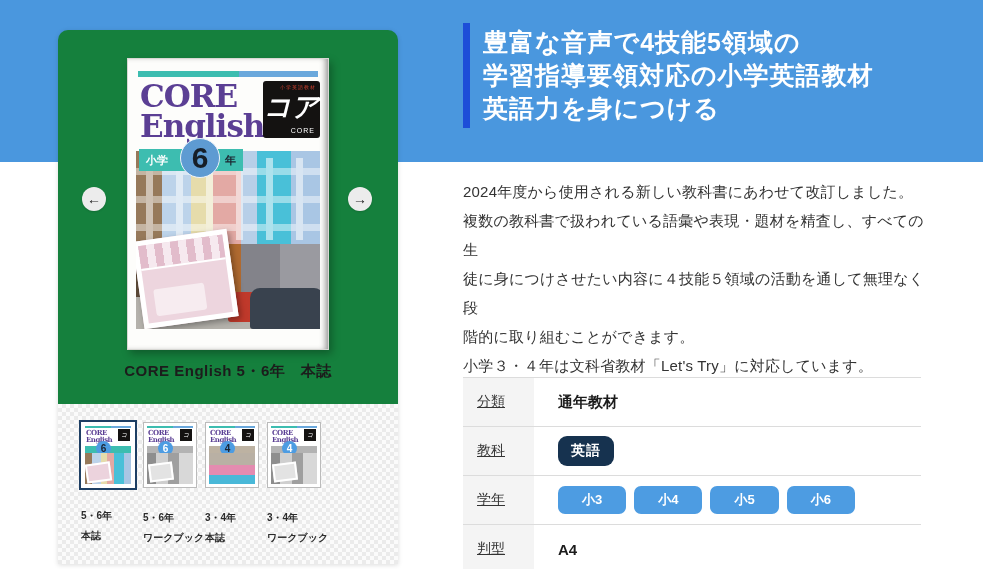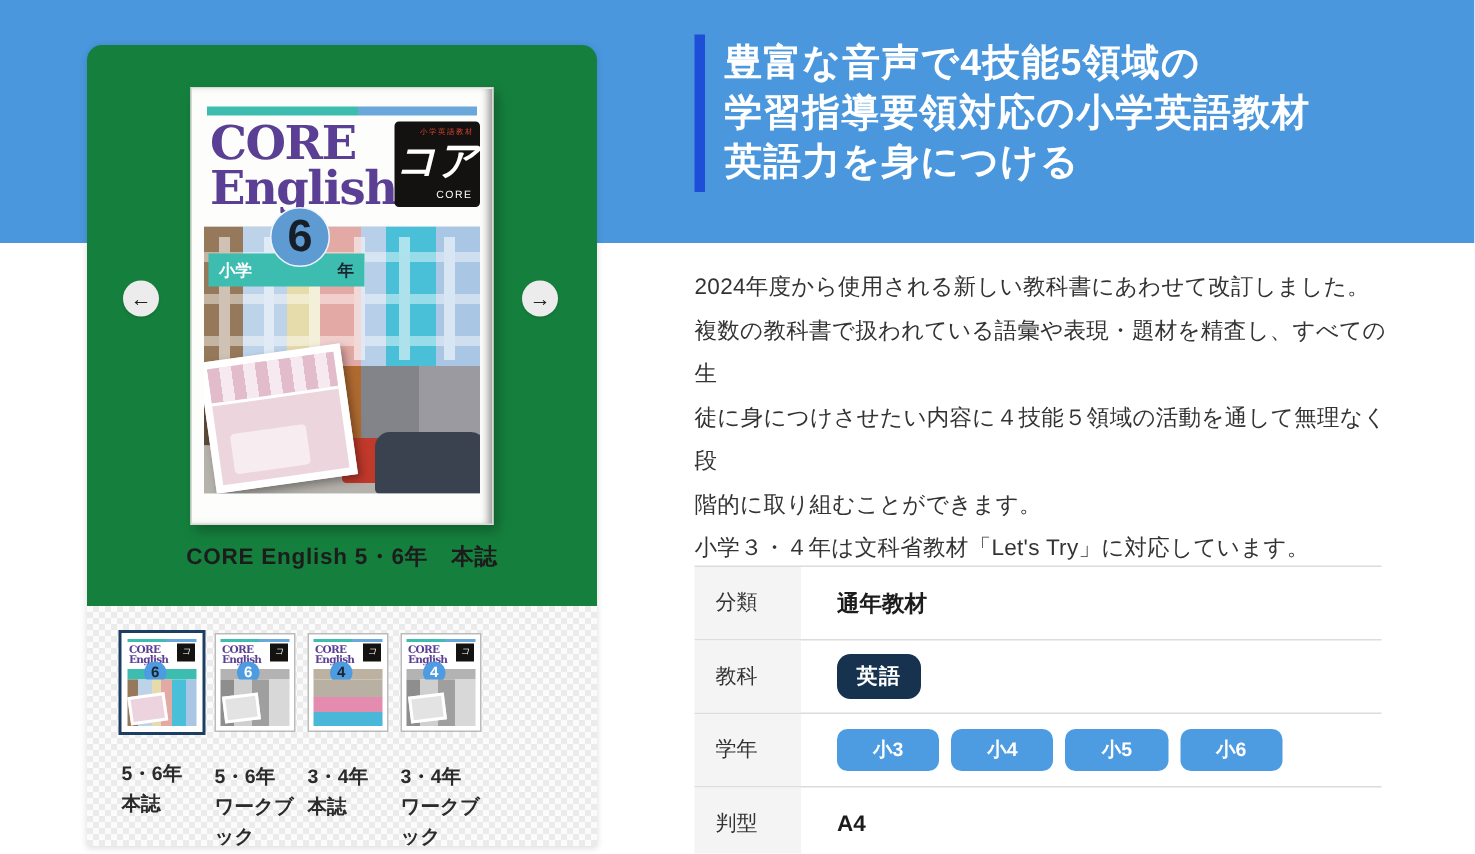--- a/index.html
+++ b/index.html
@@ -38,21 +38,21 @@
   .ph-street { position:absolute; bottom:0; left:0; right:0; height:18%; background:#b5b2ac; }
   .car-red { position:absolute; bottom:7px; left:50%; width:35%; height:17%; background:#c0392b; border-radius:8px 12px 3px 3px; }
   .car-dark { position:absolute; bottom:0; right:-2%; width:40%; height:23%; background:#39424e; border-radius:10px 10px 3px 3px; }
   .ph-inset { position:absolute; left:2px; bottom:6px; width:95px; height:88px; background:#edd5de;
       border:5px solid #ffffff; box-shadow:2px 3px 6px rgba(0,0,0,.35); transform:rotate(-8deg); }
   .ph-inset::before { content:""; position:absolute; top:0; left:0; right:0; height:30%;
       background:repeating-linear-gradient(90deg,#e2bccb 0 8px, #f6e9ef 8px 16px); border-bottom:2px solid #fff; }
   .ph-inset::after { content:""; position:absolute; bottom:8%; left:10%; width:60%; height:34%;
       background:rgba(255,255,255,.55); border-radius:3px; }
   .c-band { position:absolute; top:90px; left:11px; width:104px; height:22px; background:#3dbdb0;
-            display:flex; align-items:center; justify-content:space-between; padding:0 7px;margin-top:20px; }
+            display:flex; align-items:center; justify-content:space-between; padding:0 7px; }
   .c-band .g-pre { color:#ffffff; font-weight:700; font-size:11px; }
   .c-band .g-suf { color:#1c2430; font-weight:700; font-size:11px; }
   .c-circle { position:absolute; top:79px; left:52px; width:40px; height:40px; border-radius:50%;
               background:#5e9bd2; border:1px solid #eef4fb; color:#161e28; font-weight:700; font-size:30px;
               display:flex; align-items:center; justify-content:center; }
 
   .nav-arrow { position:absolute; top:157px; width:24px; height:24px; border-radius:50%; border:none;
                background:#ececec; color:#222; font-size:14px; line-height:24px; text-align:center;
                cursor:pointer; box-shadow:0 1px 2px rgba(0,0,0,.15); padding:0; }
   .nav-arrow.prev { left:24px; }
@@ -84,30 +84,30 @@
   .tc.gray .tc-circle { color:#ffffff; }
   .tc-photo { position:absolute; top:29px; left:2px; right:2px; bottom:2px; }
   .tc.color .tc-photo { background:linear-gradient(90deg,#96795a 0 15%, #bcd3ea 15% 35%, #e6dcab 35% 48%, #e3a9a4 48% 64%, #49c0d8 64% 85%, #a9c6e4 85%); }
   .tc.color .tc-photo::after { content:""; position:absolute; left:1px; bottom:2px; width:45%; height:48%;
       background:#ecd3dd; border:2px solid #fff; transform:rotate(-8deg); }
   .tc.gray .tc-photo { background:linear-gradient(90deg,#8e8e8e 0 20%, #cfcfcf 20% 45%, #9f9f9f 45% 70%, #d8d8d8 70%); }
   .tc.gray .tc-photo::after { content:""; position:absolute; left:2px; bottom:3px; width:44%; height:46%;
       background:#e3e3e3; border:2px solid #fff; transform:rotate(-7deg); }
   .tc.color2 .tc-photo { background:linear-gradient(180deg,#b9b0a4 0 38%, #e48bb0 38% 70%, #49b8d8 70%); }
   .tc-workbook { position:absolute; top:30px; right:2px; font-size:6px; color:#2b7fd0; font-weight:700; }
-  .thumb-label { margin-top:20px; font-size:13px; line-height:20px; font-weight:700; color:#2b2b2b; width:62px; }
+  .thumb-label { margin-top:20px; font-size:10px; line-height:20px; font-weight:700; color:#2b2b2b; width:62px; }
 
   
   .description { position:absolute; left:463px; top:177px; width:470px; }
   .description div { font-size:15px; line-height:29px; color:#333333; letter-spacing:.2px; }
 
   .spec-table { position:absolute; left:463px; top:377px; width:458px; }
   .spec-row { display:flex; border-top:1px solid #dcdcdc; height:49px; align-items:stretch; }
   .spec-label { width:71px; background:#f4f4f4; display:flex; align-items:center; padding-left:14px;
-                font-size:14px; color:#333; }
+                font-size:14px; color:#333;text-decoration:underline; }
   .spec-value { flex:1; display:flex; align-items:center; padding-left:24px; gap:8px;
                 font-size:15px; font-weight:700; color:#1c1c1c; }
   .badge-dark { background:#16324f; color:#fff; font-weight:700; font-size:14px;
                 padding:6px 13px; border-radius:9px; letter-spacing:1px; }
   .badge-blue { background:#4d9ce2; color:#fff; font-weight:700; font-size:13px;
                 padding:5px 24px; border-radius:7px; cursor:pointer; }
 </style>
 </head>
 <body>
 

